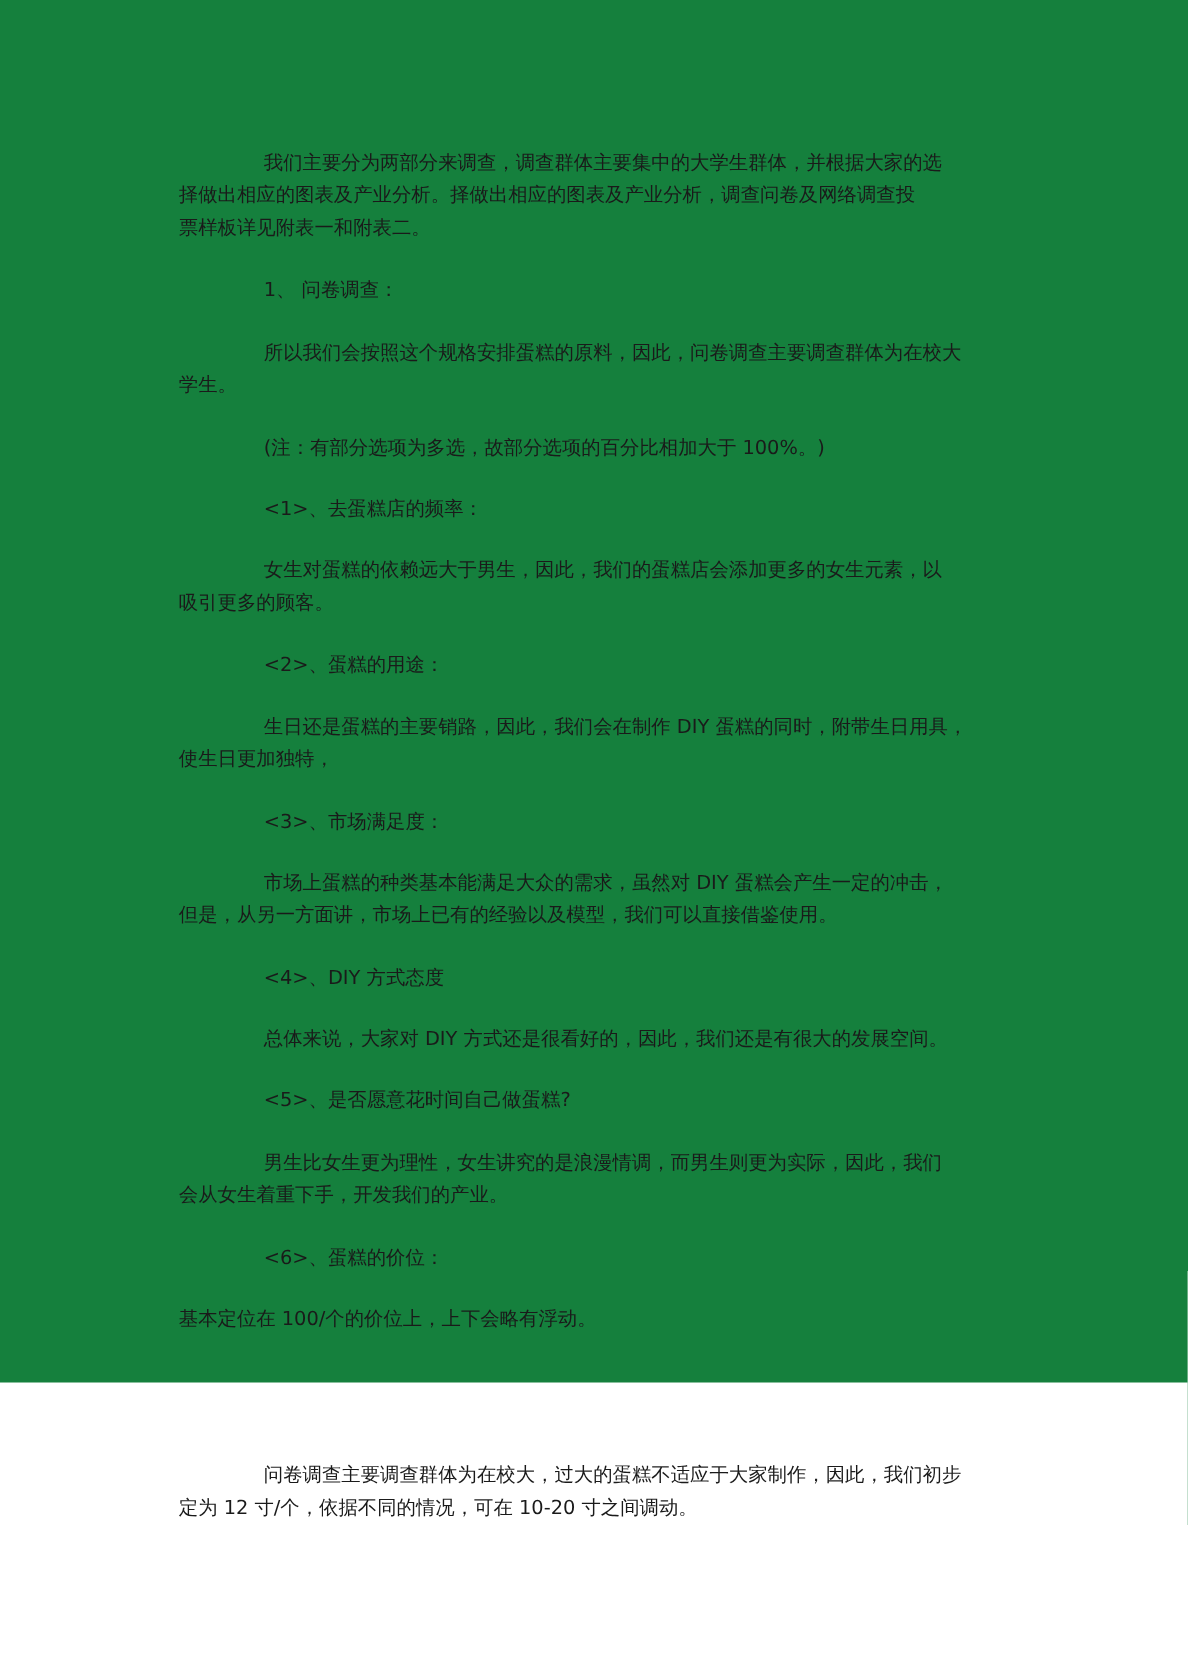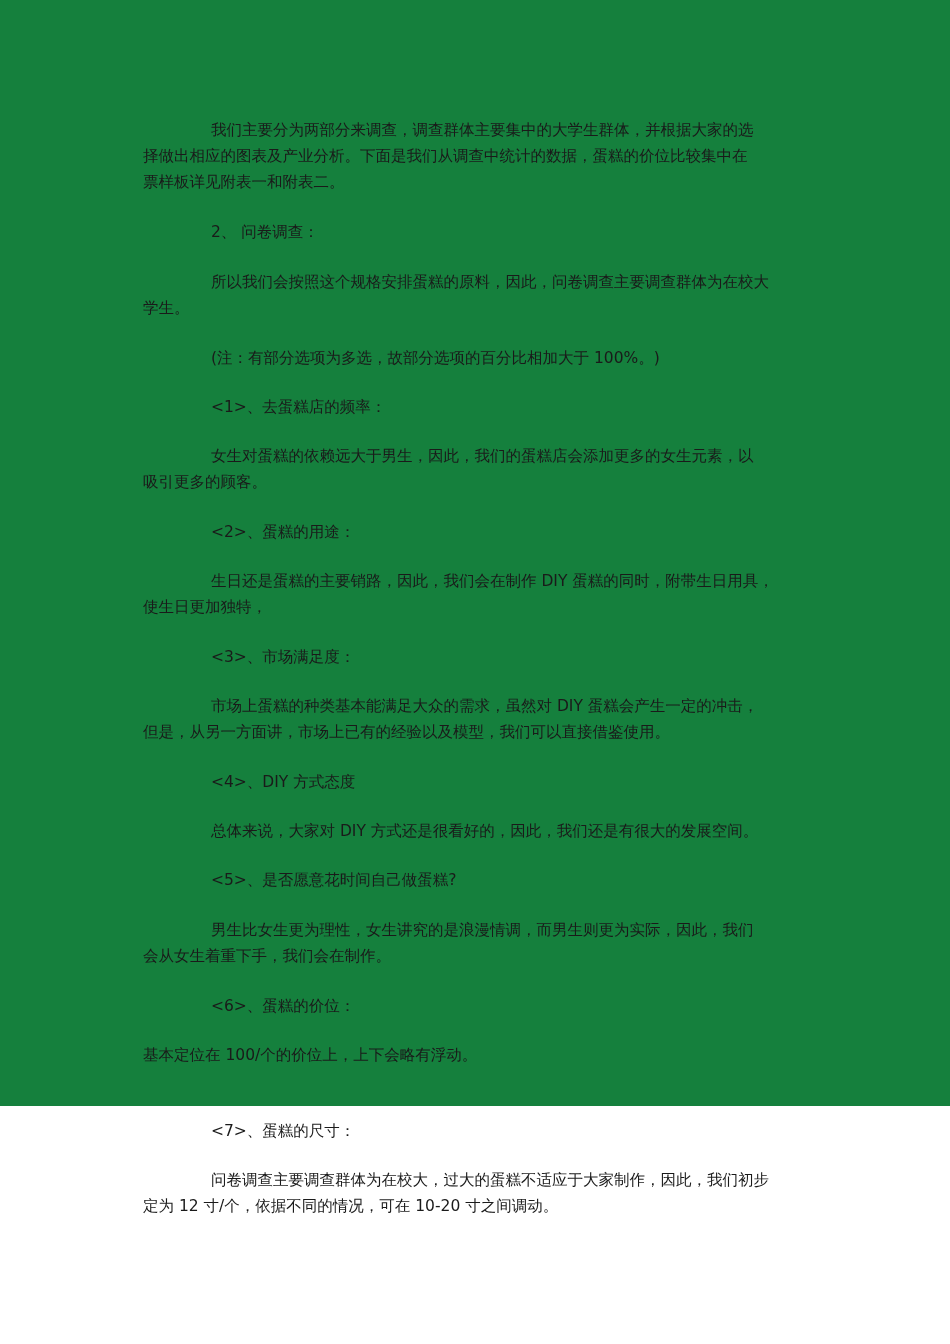--- a/index.html
+++ b/index.html
@@ -40,26 +40,26 @@
     .line.first {
       padding-left: 68px;
     }
   </style>
 </head>
 <body>
 
 <div class="page">
   <div class="para" style="top:117px">
     <span class="line first">我们主要分为两部分来调查，调查群体主要集中的大学生群体，并根据大家的选</span>
-    <span class="line">择做出相应的图表及产业分析。下面是我们从调查中统计的数据，蛋糕的价位比较集中在</span>
+    <span class="line">择做出相应的图表及产业分析。择做出相应的图表及产业分析，调查问卷及网络调查投</span>
     <span class="line">票样板详见附表一和附表二。</span>
   </div>
 
   <div class="para" style="top:219px">
-    <span class="line first">2、  问卷调查：</span>
+    <span class="line first">1、  问卷调查：</span>
   </div>
 
   <div class="para" style="top:269px">
     <span class="line first">所以我们会按照这个规格安排蛋糕的原料，因此，问卷调查主要调查群体为在校大</span>
     <span class="line">学生。</span>
   </div>
 
   <div class="para" style="top:345px">
     <span class="line first">(注：有部分选项为多选，故部分选项的百分比相加大于 100%。)</span>
   </div>
@@ -98,32 +98,29 @@
   <div class="para" style="top:818px">
     <span class="line first">总体来说，大家对 DIY 方式还是很看好的，因此，我们还是有很大的发展空间。</span>
   </div>
 
   <div class="para" style="top:867px">
     <span class="line first">&lt;5&gt;、是否愿意花时间自己做蛋糕?</span>
   </div>
 
   <div class="para" style="top:917px">
     <span class="line first">男生比女生更为理性，女生讲究的是浪漫情调，而男生则更为实际，因此，我们</span>
-    <span class="line">会从女生着重下手，我们会在制作。</span>
+    <span class="line">会从女生着重下手，开发我们的产业。</span>
   </div>
 
   <div class="para" style="top:993px">
     <span class="line first">&lt;6&gt;、蛋糕的价位：</span>
   </div>
 
   <div class="para" style="top:1042px">
     <span class="line">基本定位在 100/个的价位上，上下会略有浮动。</span>
   </div>
 
-  <div class="para" style="top:1118px">
-    <span class="line first">&lt;7&gt;、蛋糕的尺寸：</span>
-  </div>
 
   <div class="para" style="top:1167px">
     <span class="line first">问卷调查主要调查群体为在校大，过大的蛋糕不适应于大家制作，因此，我们初步</span>
     <span class="line">定为 12 寸/个，依据不同的情况，可在 10-20 寸之间调动。</span>
   </div>
 </div>
 
 </body></html>

